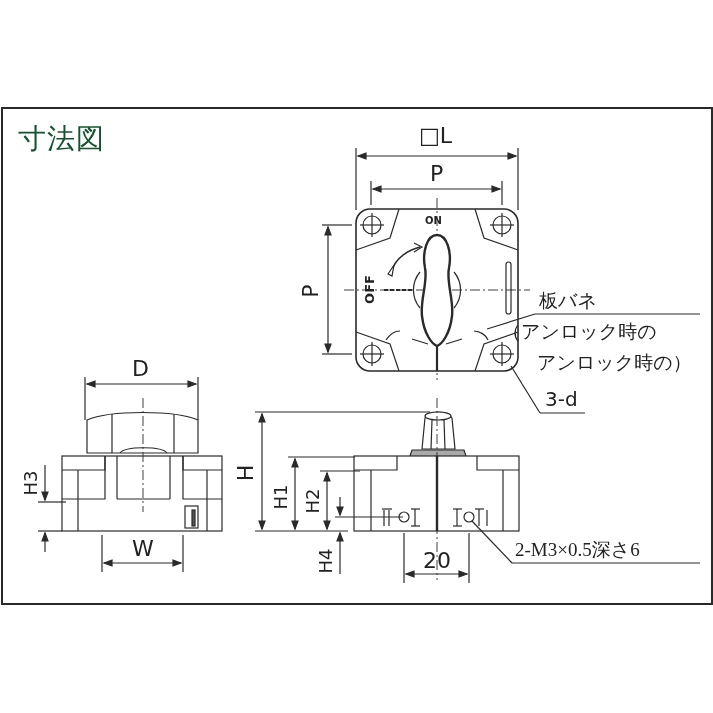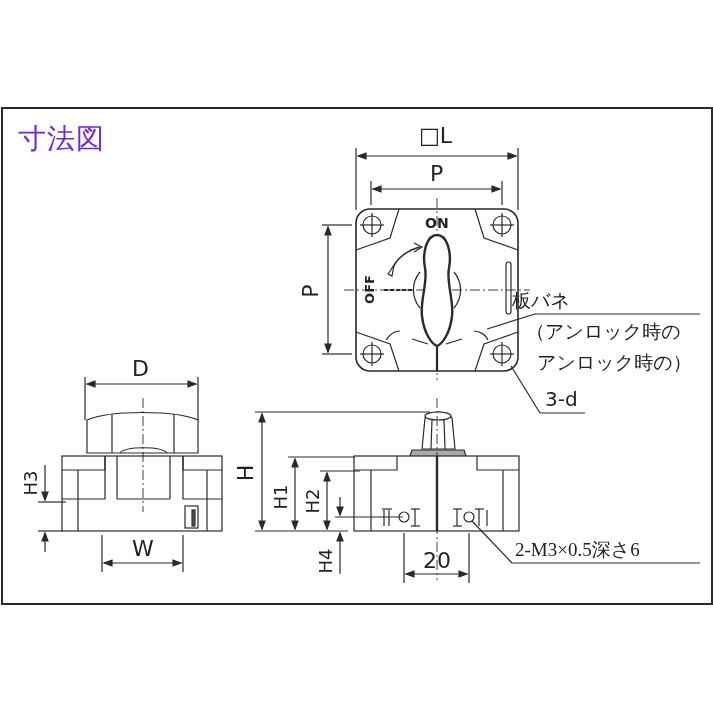--- a/index.html
+++ b/index.html
@@ -1,19 +1,19 @@
 <!DOCTYPE html>
 <html><head>
 <meta charset="utf-8">
 <style>
   html, body { margin: 0; padding: 0; background: #ffffff; }
   body { width: 713px; height: 713px; position: relative; overflow: hidden; font-family: "DejaVu Sans", sans-serif; }
   #drawing { position: absolute; left: 0; top: 0; }
   .frame { position: absolute; left: 1px; top: 107px; width: 708px; height: 494px; border: 2px solid #2a2a2a; box-sizing: content-box; }
-  .title { position: absolute; left: 18px; top: 120px; font-size: 28px; color: #6d28d9; letter-spacing: 1px; }
+  .title { position: absolute; left: 18px; top: 120px; font-size: 28px; color: #14532d; letter-spacing: 1px; }
   .lbl { position: absolute; color: #222; font-size: 20px; line-height: 1; white-space: nowrap; }
   .lbl-jp { font-size: 19px; }
   .vert { transform: rotate(-90deg); transform-origin: center center; }
 </style>
 </head>
 <body>
 
 <div class="frame"></div>
 <div class="title">寸法図</div>
 
@@ -190,25 +190,25 @@
 
       <line x1="472" y1="521" x2="512" y2="563"></line>
       <line x1="512" y1="563" x2="700" y2="563"></line>
     </g>
   </g>
 </svg>
 
 <div class="lbl" style="left:419px;top:125px;font-size:22px;">□L</div>
 <div class="lbl" style="left:430px;top:163px;font-size:22px;">P</div>
 <div class="lbl vert" style="left:304px;top:280px;font-size:22px;">P</div>
-<div class="lbl" style="left:425px;top:216px;font-size:14px;font-weight:bold;">ON</div>
+<div class="lbl" style="left:425px;top:216px;font-size:10px;font-weight:bold;">ON</div>
 <div class="lbl vert" style="left:355px;top:283px;font-size:13px;font-weight:bold;">OFF</div>
 
-<div class="lbl lbl-jp" style="left:512px;top:291px;">板バネ</div>
-<div class="lbl lbl-jp" style="left:526px;top:322px;">（アンロック時の</div>
+<div class="lbl lbl-jp" style="left:539px;top:291px;">板バネ</div>
+<div class="lbl lbl-jp" style="left:502px;top:322px;">（アンロック時の</div>
 <div class="lbl lbl-jp" style="left:537px;top:353px;">アンロック時の）</div>
 <div class="lbl" style="left:545px;top:389px;">3-d</div>
 <div class="lbl lbl-jp" style="left:515px;top:540px;font-family:Liberation Serif, serif;">2-M3×0.5深さ6</div>
 
 <div class="lbl" style="left:132px;top:358px;font-size:22px;">D</div>
 <div class="lbl" style="left:132px;top:538px;font-size:22px;">W</div>
 <div class="lbl vert" style="left:18px;top:474px;font-size:18px;">H3</div>
 
 <div class="lbl vert" style="left:238px;top:462px;font-size:22px;">H</div>
 <div class="lbl vert" style="left:268px;top:488px;font-size:18px;">H1</div>

